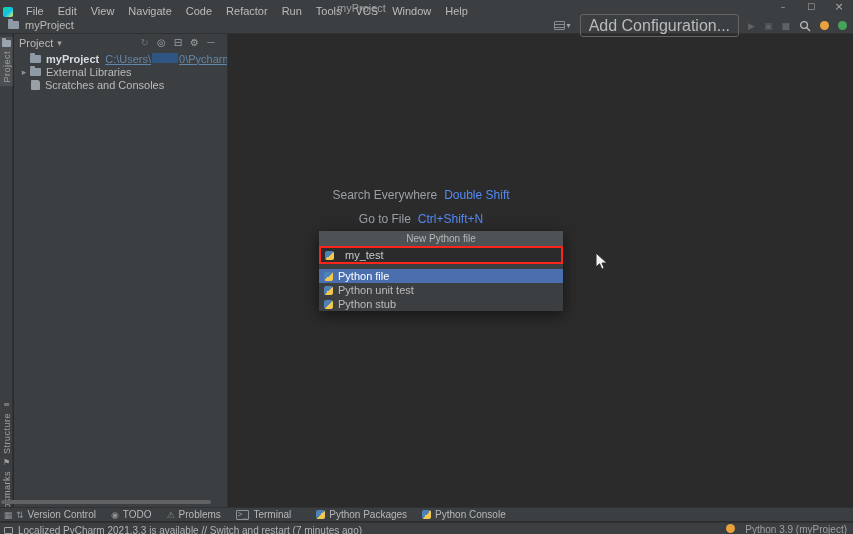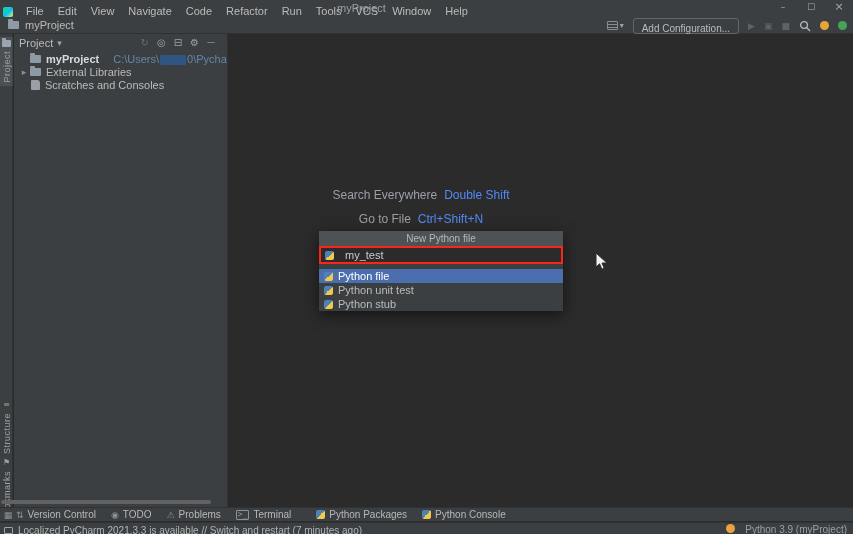--- a/index.html
+++ b/index.html
@@ -25,21 +25,21 @@
   
   .toolbar { position:absolute; left:0; top:17px; right:0; height:17px; background:#3c3f41;
     border-bottom:1px solid #2f3132; display:flex; align-items:center; }
   .tb-folder { margin-left:8px; }
   .nav-project { margin-left:6px; color:#bbbbbb; }
   .toolbar-right { position:absolute; right:6px; top:0; height:17px; display:flex; align-items:center; gap:9px; }
   .runcfg { display:flex; align-items:center; gap:2px; color:#9fa2a4; }
   .runcfg-box { width:11px; height:9px; border:1px solid #8a8d8f; border-radius:1px; display:inline-block;
     background:linear-gradient(#3c3f41 2px,#8a8d8f 2px,#8a8d8f 3px,#3c3f41 3px,#3c3f41 5px,#8a8d8f 5px,#8a8d8f 6px,#3c3f41 6px); }
   .add-config { background:transparent; border:1px solid #646464; border-radius:3px; color:#b9bbbd;
-    font-size:10px; height:16px; padding:4px 8px; font-family:"Liberation Sans",sans-serif; line-height:11px; }
+    font-size:16px; height:23px; padding:4px 8px; font-family:"Liberation Sans",sans-serif; line-height:11px; }
   .dimicon { color:#5f6365; font-size:9px; }
   .search-svg { display:block; }
   .dot { width:9px; height:9px; border-radius:50%; display:inline-block; }
   .dot-orange { background:#e8a33d; }
   .dot-green { background:#45a35a; }
 
   
   .stripe { position:absolute; left:0; top:34px; width:13px; bottom:13px; background:#3c3f41; border-right:1px solid #2f3132; }
   .stripe-item { position:absolute; left:0; width:13px; display:flex; flex-direction:column; align-items:center; gap:4px;
     color:#9fa2a4; font-size:9px; }
@@ -60,21 +60,21 @@
   .tree { margin-top:1px; }
   .tree-row { height:13px; display:flex; align-items:center; white-space:nowrap; overflow:hidden; }
   .tr-root { padding-left:16px; }
   .tr-child { padding-left:4px; }
   .tr-chevron { width:12px; text-align:center; color:#8d9093; font-size:9px; flex:none; }
   .folder-icon { position:relative; width:11px; height:8px; background:#8e9aa6; border-radius:1px; flex:none; }
   .folder-icon::before { content:""; position:absolute; top:-2px; left:0; width:5px; height:2px; background:#8e9aa6; border-radius:1px 1px 0 0; }
   .scratch-icon { width:9px; height:10px; background:#9aa0a6; border-radius:1px 3px 1px 1px; flex:none; margin-left:1px; }
   .root-label { font-weight:bold; color:#d8dcdf; margin-left:5px; }
   .node-label { margin-left:5px; }
-  .path { color:#6286ab; margin-left:14px; display:flex; align-items:flex-end; }
+  .path { color:#6286ab; margin-left:6px; display:flex; align-items:flex-start;text-decoration:underline; }
   .redact { display:inline-block; height:10px; background:#2f5683; border-radius:1px; margin:0 1px; }
   .redact-a { width:26px; }
   .hscroll { position:absolute; left:1px; top:500px; width:210px; height:4px; background:#606264; border-radius:2px; z-index:5; }
 
   
   .hints { position:absolute; left:271px; top:183px; width:300px; text-align:center; font-size:12px; line-height:24px; color:#9ba0a6; }
   .shortcut { color:#548af7; margin-left:7px; }
 
   
   .popup { position:absolute; left:319px; top:231px; width:244px; background:#3c3f41;

